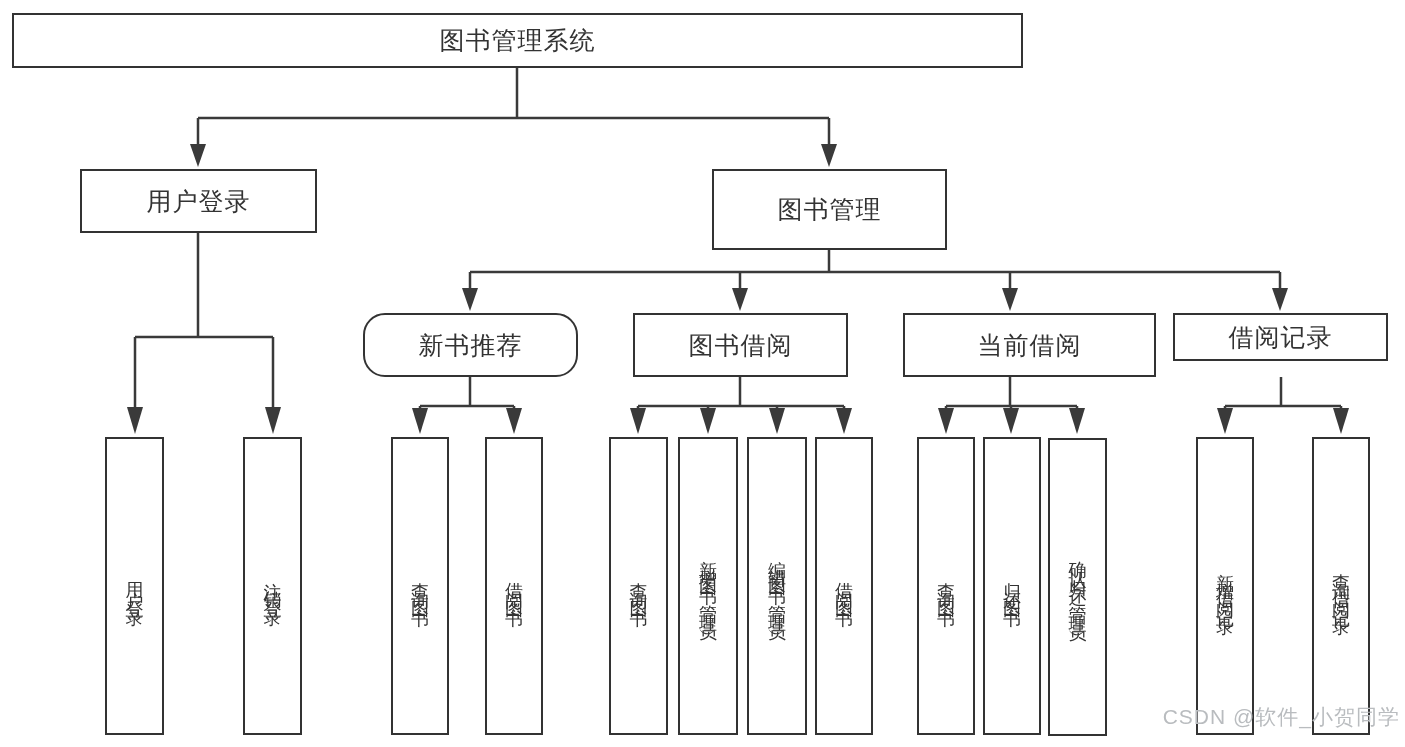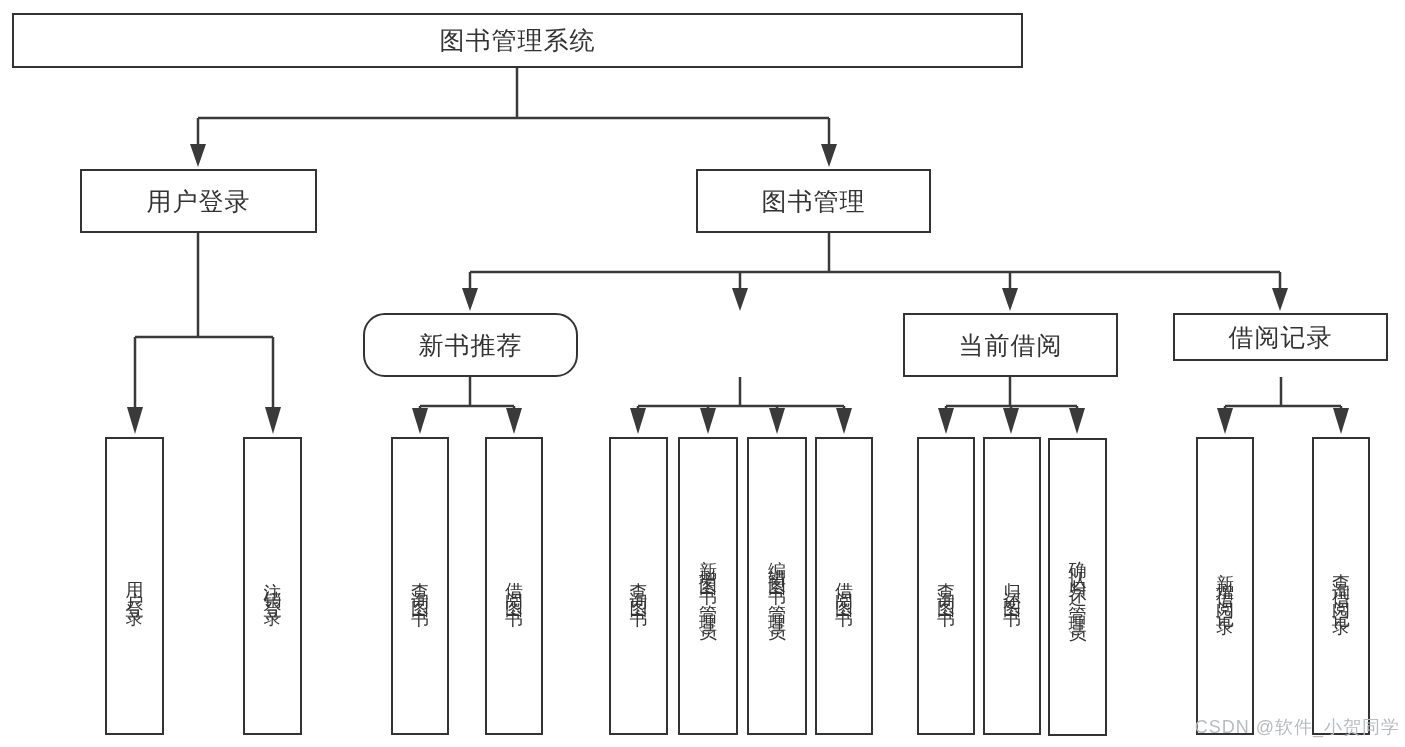--- a/index.html
+++ b/index.html
@@ -45,22 +45,22 @@
   .leaf .vtext {
     writing-mode: vertical-rl;
     text-orientation: mixed;
     letter-spacing: 9px;
     line-height: 1;
     white-space: nowrap;
   }
   .watermark {
     position: absolute;
     right: 5px;
-    bottom: 8px;
-    font-size: 18px;
+    bottom: 16px;
+    font-size: 21px;
     letter-spacing: 1px;
     color: var(--wm-color, #b9bcbf);
     z-index: 3;
   }
 </style>
 </head>
 <body>
 
 <div class="canvas">
 
@@ -96,24 +96,25 @@
     <polygon points="1069,408 1085,408 1077,434"></polygon>
 
     <path d="M1281 377 V406 M1225 406 H1341 M1225 406 V409 M1341 406 V409"></path>
     <polygon points="1217,408 1233,408 1225,434"></polygon>
     <polygon points="1333,408 1349,408 1341,434"></polygon>
   </svg>
 
   <div class="box" style="left:12px; top:13px; width:1011px; height:55px;">图书管理系统</div>
 
   <div class="box" style="left:80px; top:169px; width:237px; height:64px;">用户登录</div>
-  <div class="box" style="left:696px; top:169px; width:235px; height:64px;font-family:Liberation Serif, serif;">图书管理</div>
+  <div class="box" style="left:712px; top:169px; width:235px; height:81px;font-family:Liberation Serif, serif;">图书管理</div>
 
   <div class="box" style="left:363px; top:313px; width:215px; height:64px;border-radius:22px;">新书推荐</div>
-  <div class="box" style="left:903px; top:313px; width:215px; height:64px;">当前借阅</div>
+  <div class="box" style="left:633px; top:313px; width:215px; height:64px;">图书借阅</div>
+  <div class="box" style="left:903px; top:313px; width:253px; height:64px;">当前借阅</div>
   <div class="box" style="left:1173px; top:313px; width:215px; height:48px;">借阅记录</div>
 
   <div class="box leaf" style="left:105px; top:437px; width:59px; height:298px;">
     <span class="vtext">用户登录</span>
   </div>
   <div class="box leaf" style="left:243px; top:437px; width:59px; height:298px;">
     <span class="vtext">注销登录</span>
   </div>
 
   <div class="box leaf" style="left:391px; top:437px; width:58px; height:298px;">

